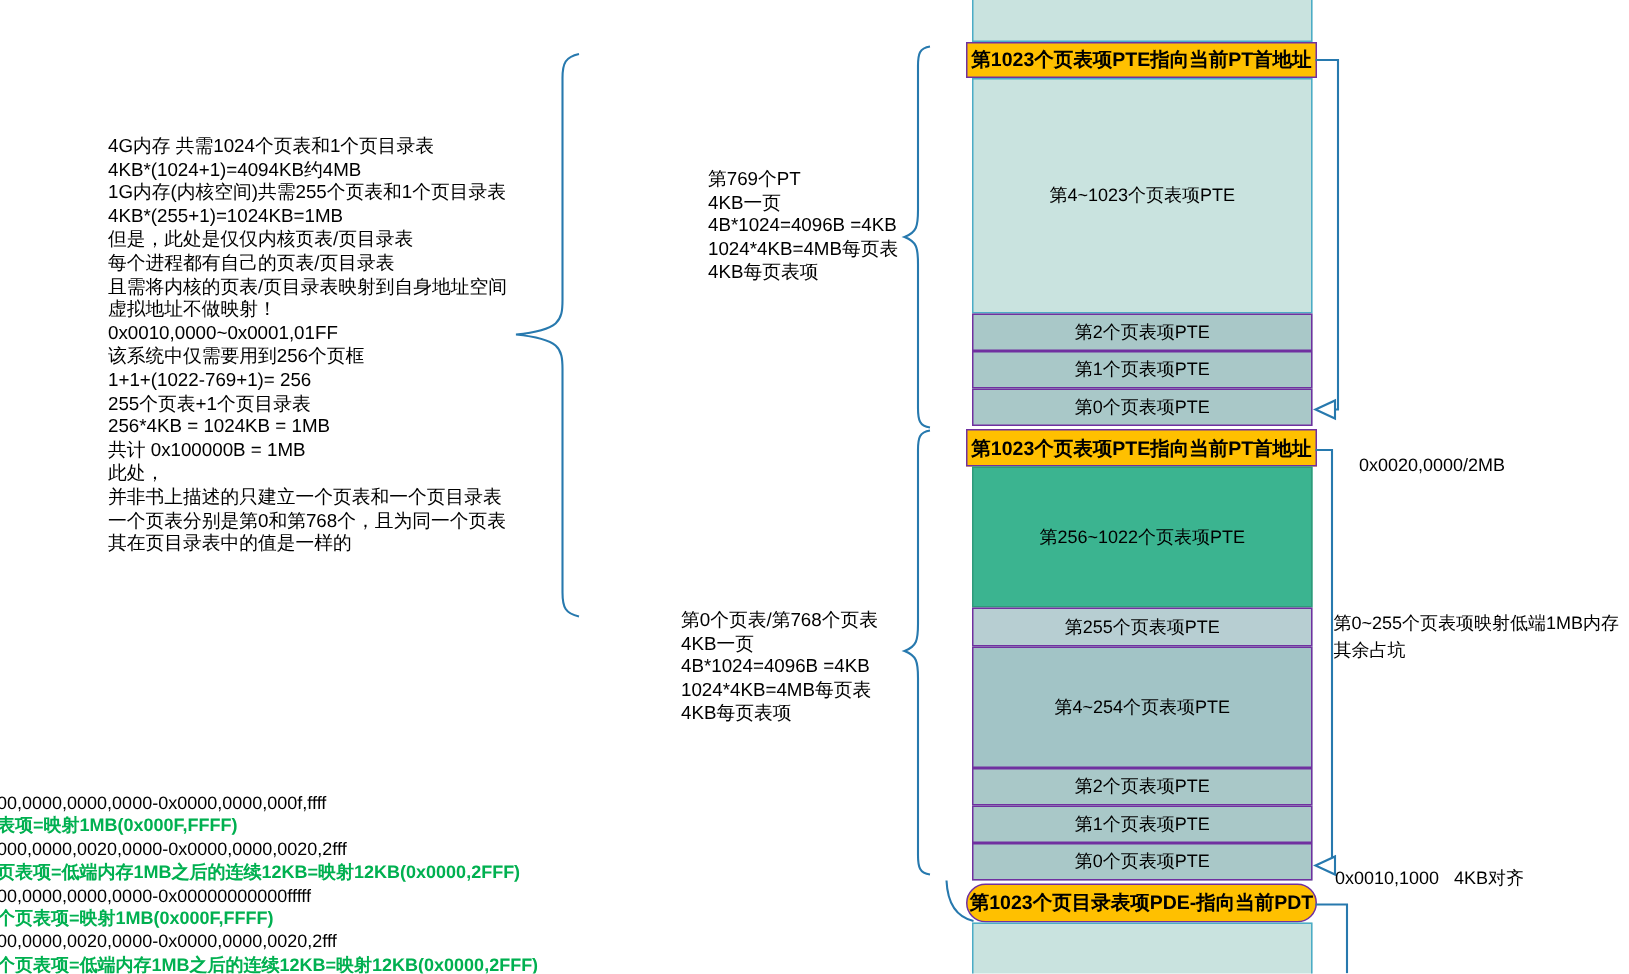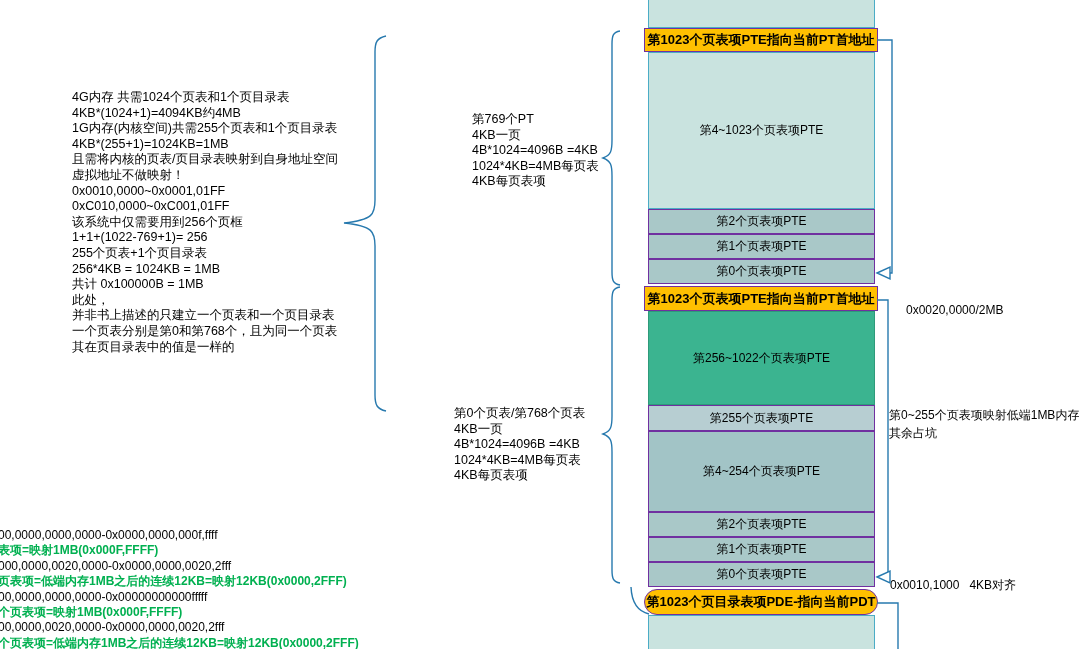--- a/index.html
+++ b/index.html
@@ -37,24 +37,25 @@
   .arrow{stroke:var(--line-blue);stroke-width:1.4;fill:#ffffff;}
 </style>
 </head>
 <body>
 
 <div id="left-notes" class="notes">
   <div>4G内存 共需1024个页表和1个页目录表</div>
   <div>4KB*(1024+1)=4094KB约4MB</div>
   <div>1G内存(内核空间)共需255个页表和1个页目录表</div>
   <div>4KB*(255+1)=1024KB=1MB</div>
+  <div>但是，此处是仅仅内核页表/页目录表</div>
+  <div>每个进程都有自己的页表/页目录表</div>
   <div>且需将内核的页表/页目录表映射到自身地址空间</div>
   <div>虚拟地址不做映射！</div>
   <div>0x0010,0000~0x0001,01FF</div>
-  <div>0xC010,0000~0xC001,01FF</div>
   <div>该系统中仅需要用到256个页框</div>
   <div>1+1+(1022-769+1)= 256</div>
   <div>255个页表+1个页目录表</div>
   <div>256*4KB = 1024KB = 1MB</div>
   <div>共计 0x100000B = 1MB</div>
   <div>此处，</div>
   <div>并非书上描述的只建立一个页表和一个页目录表</div>
   <div>一个页表分别是第0和第768个，且为同一个页表</div>
   <div>其在页目录表中的值是一样的</div>
 </div>

